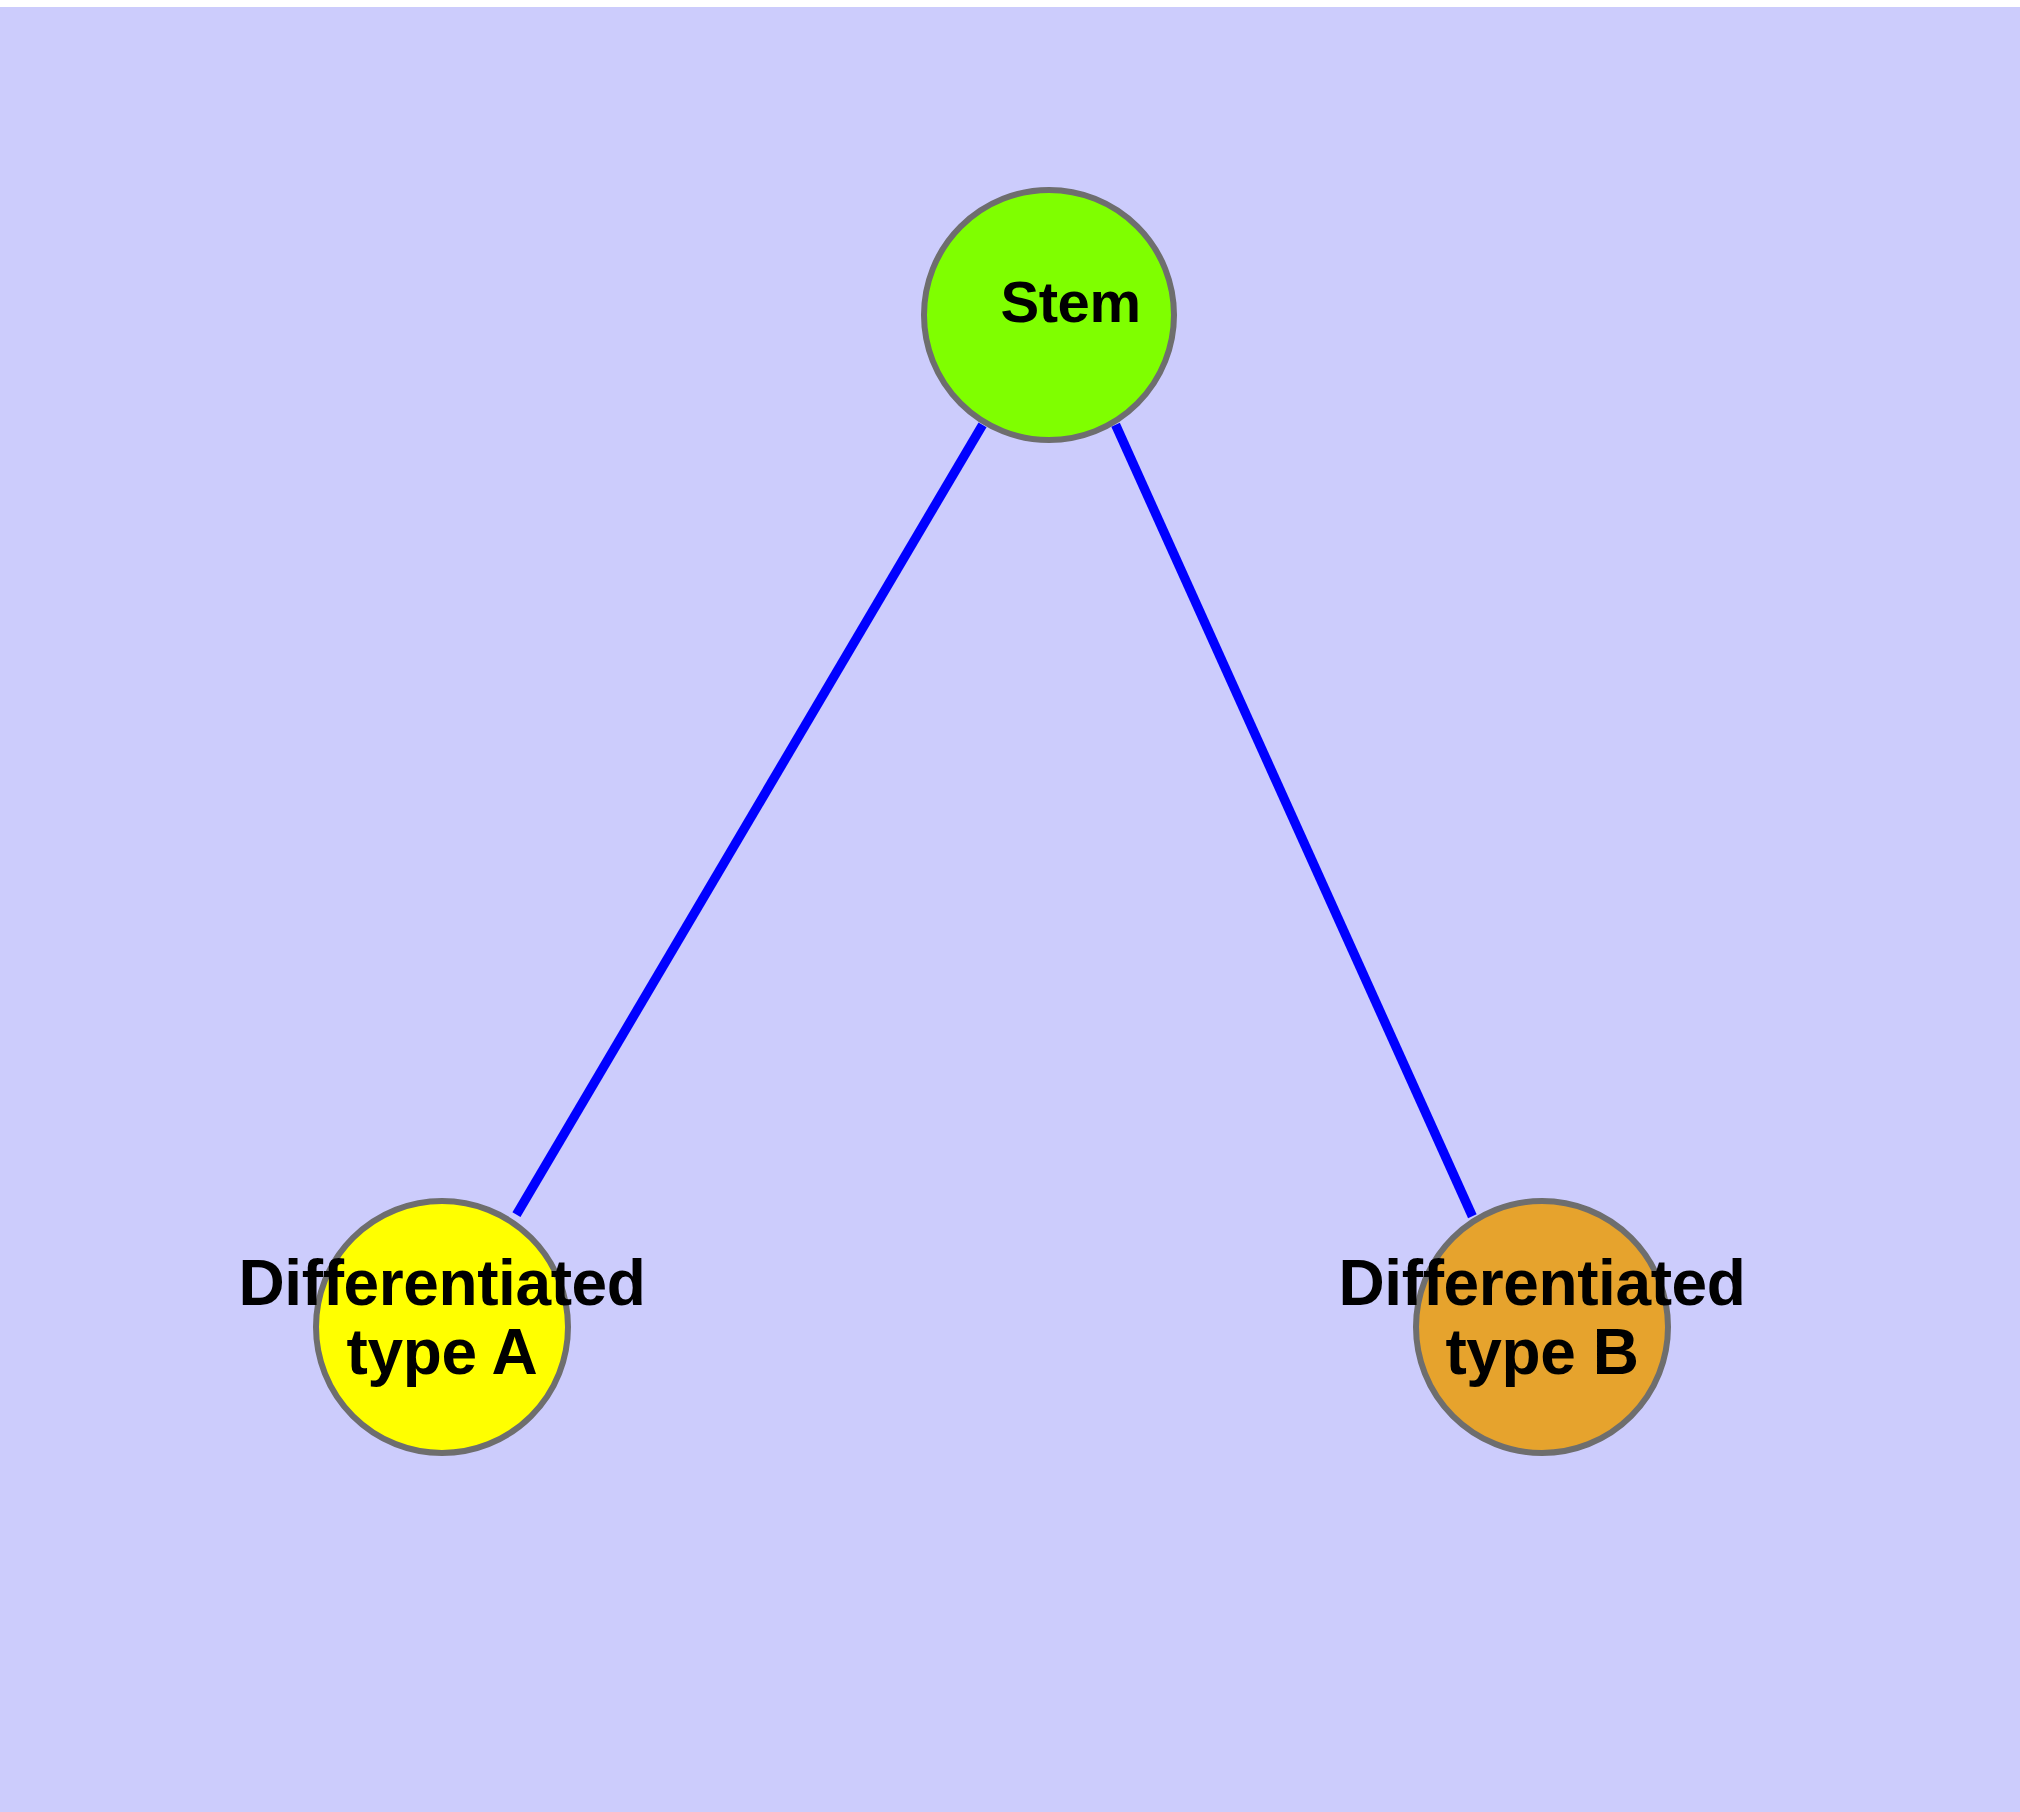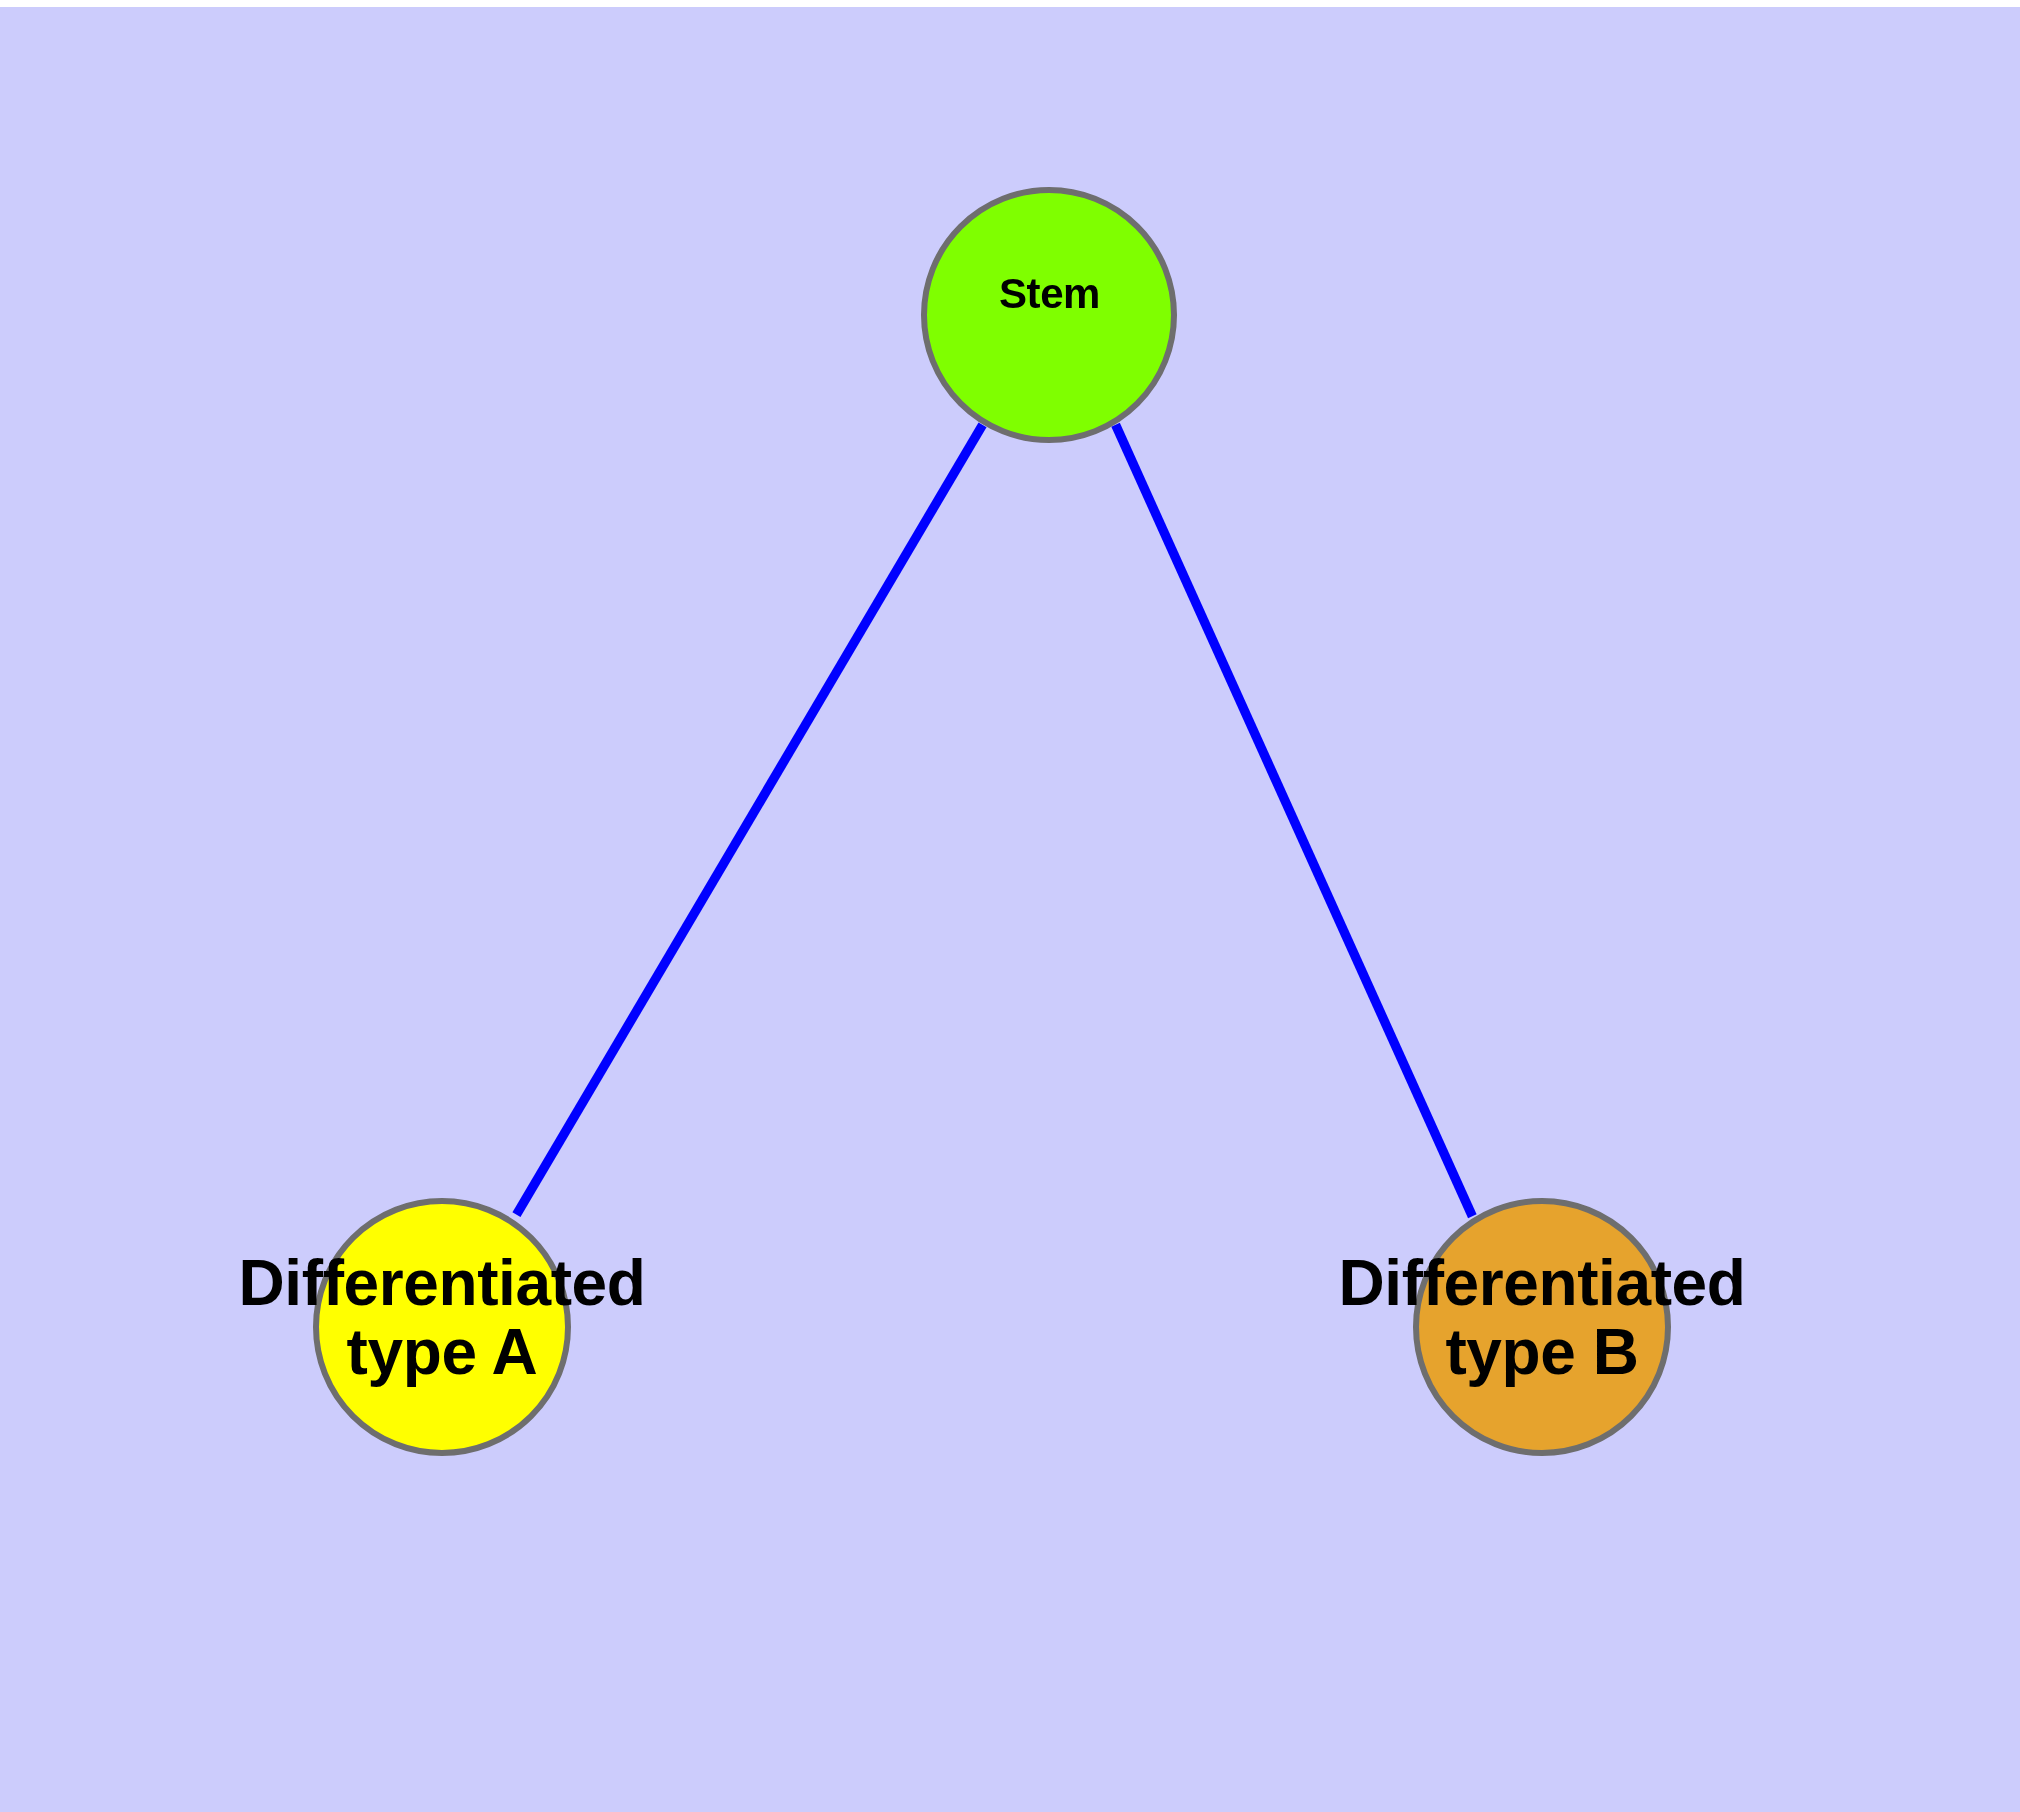--- a/index.html
+++ b/index.html
@@ -61,24 +61,24 @@
     letter-spacing: -0.4px;
   }
   #node-stem {
     left: 921px;
     top: 180px;
     width: 256px;
     height: 256px;
     background: #7fff00;
   }
   #label-stem {
-    left: 879px;
+    left: 900px;
     top: 264px;
     width: 341px;
-    font-size: 42px;
+    font-size: 58px;
   }
   #node-diff-a {
     left: 313px;
     top: 1191px;
     width: 258px;
     height: 258px;
     background: #ffff00;
   }
   #label-diff-a {
     left: 103px;

